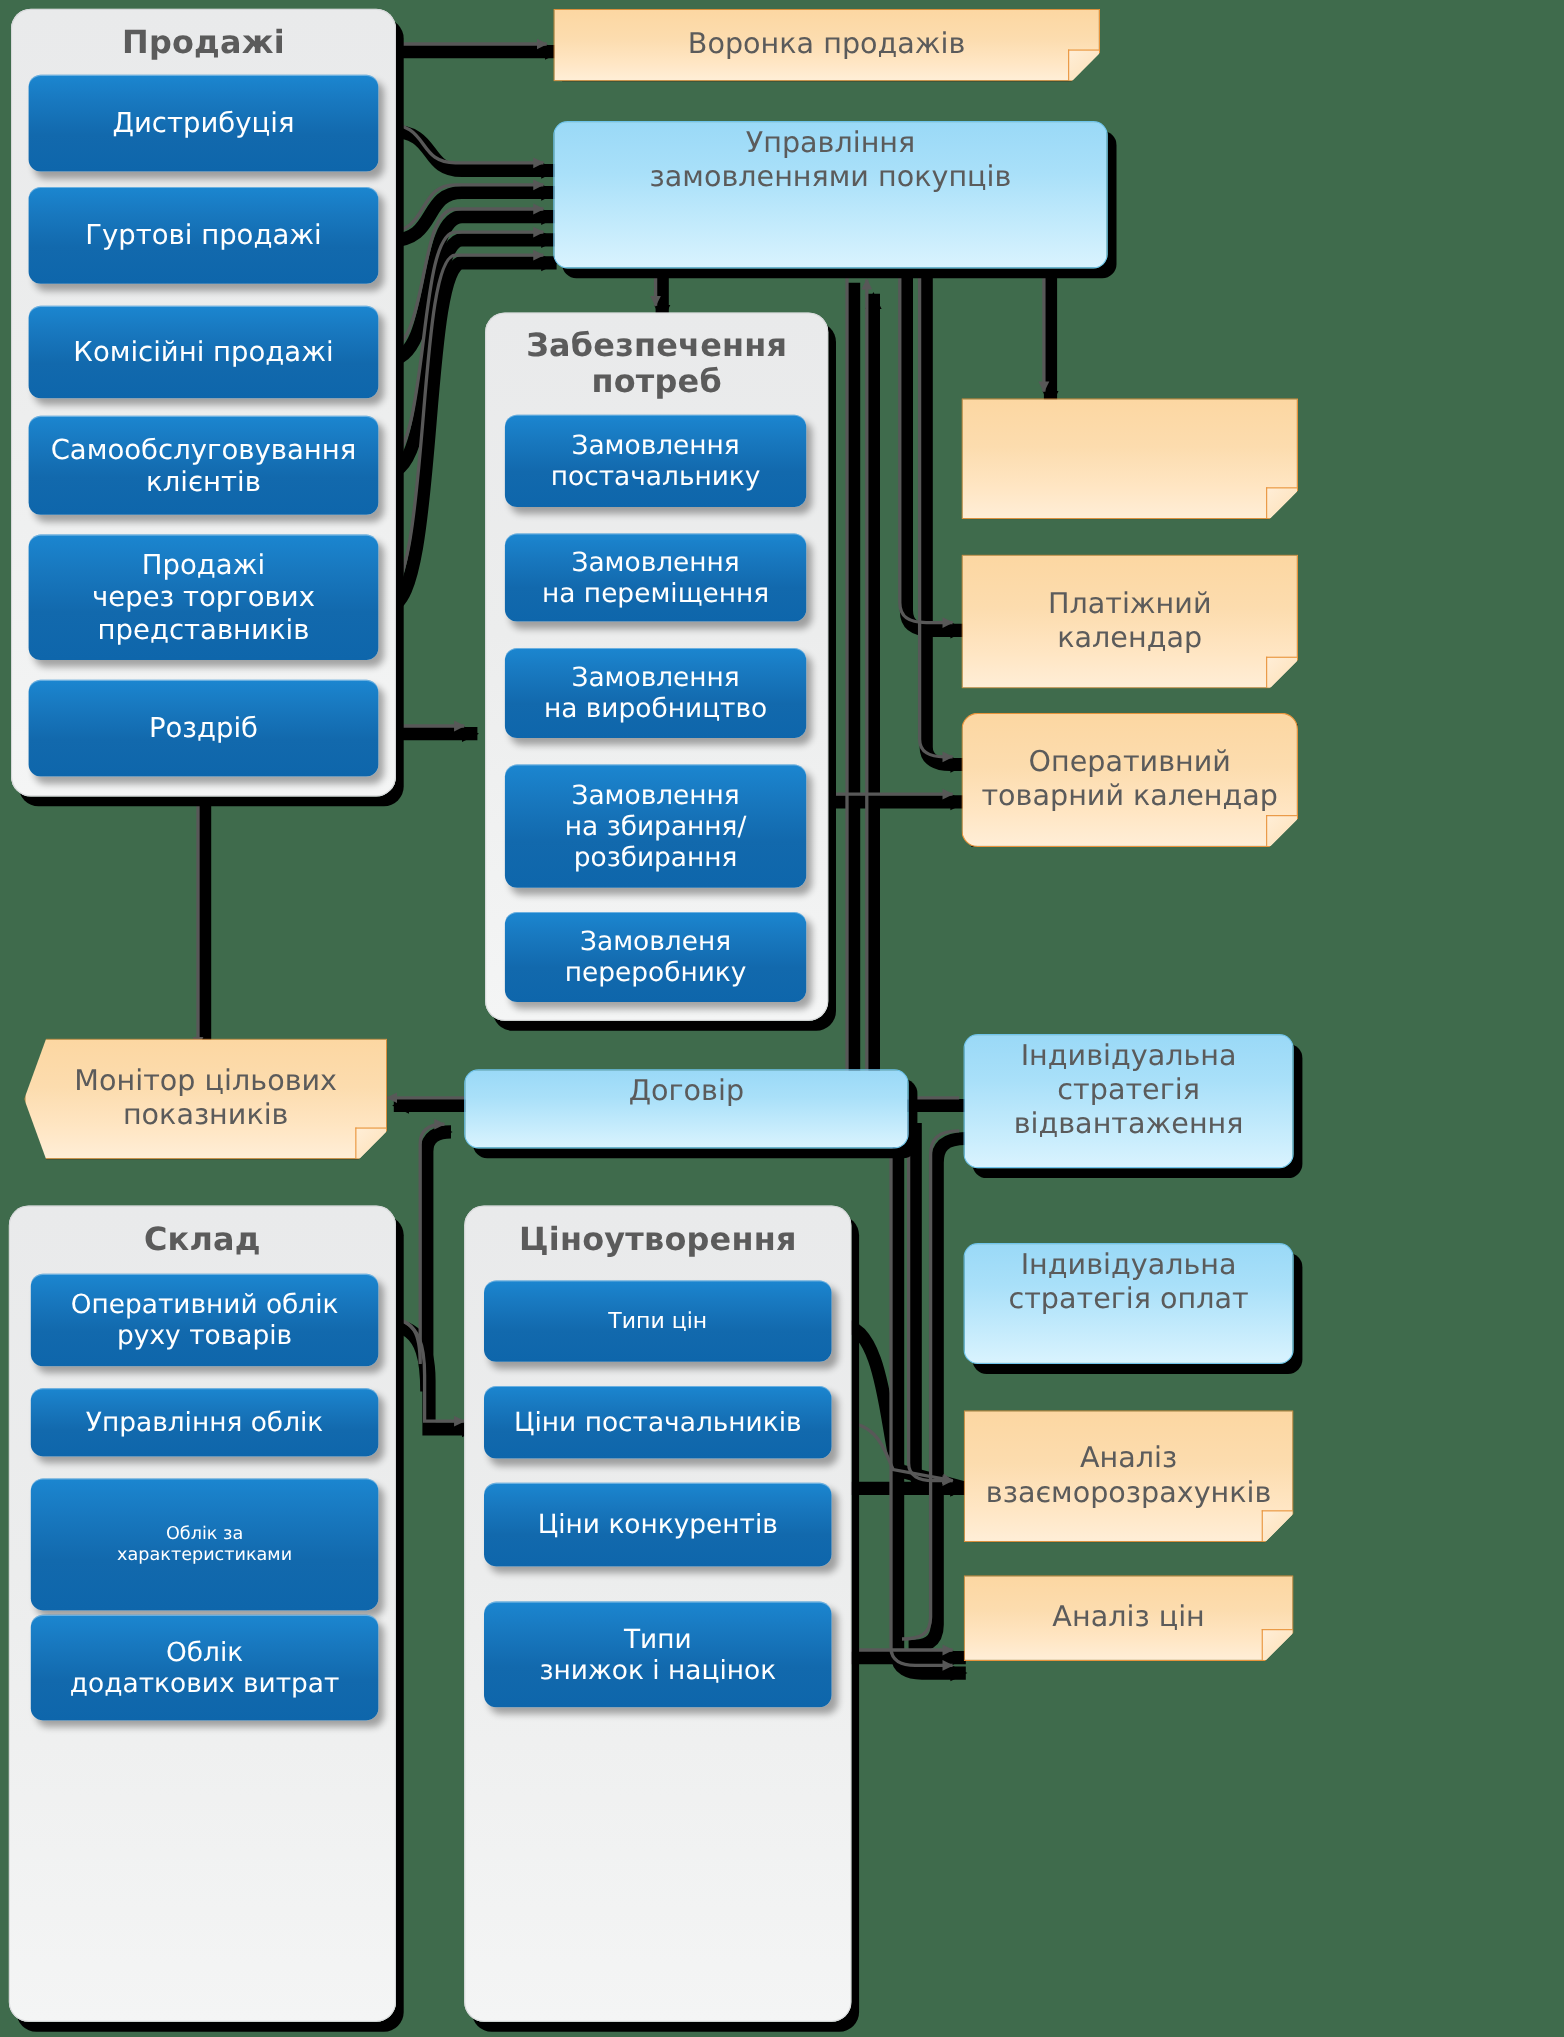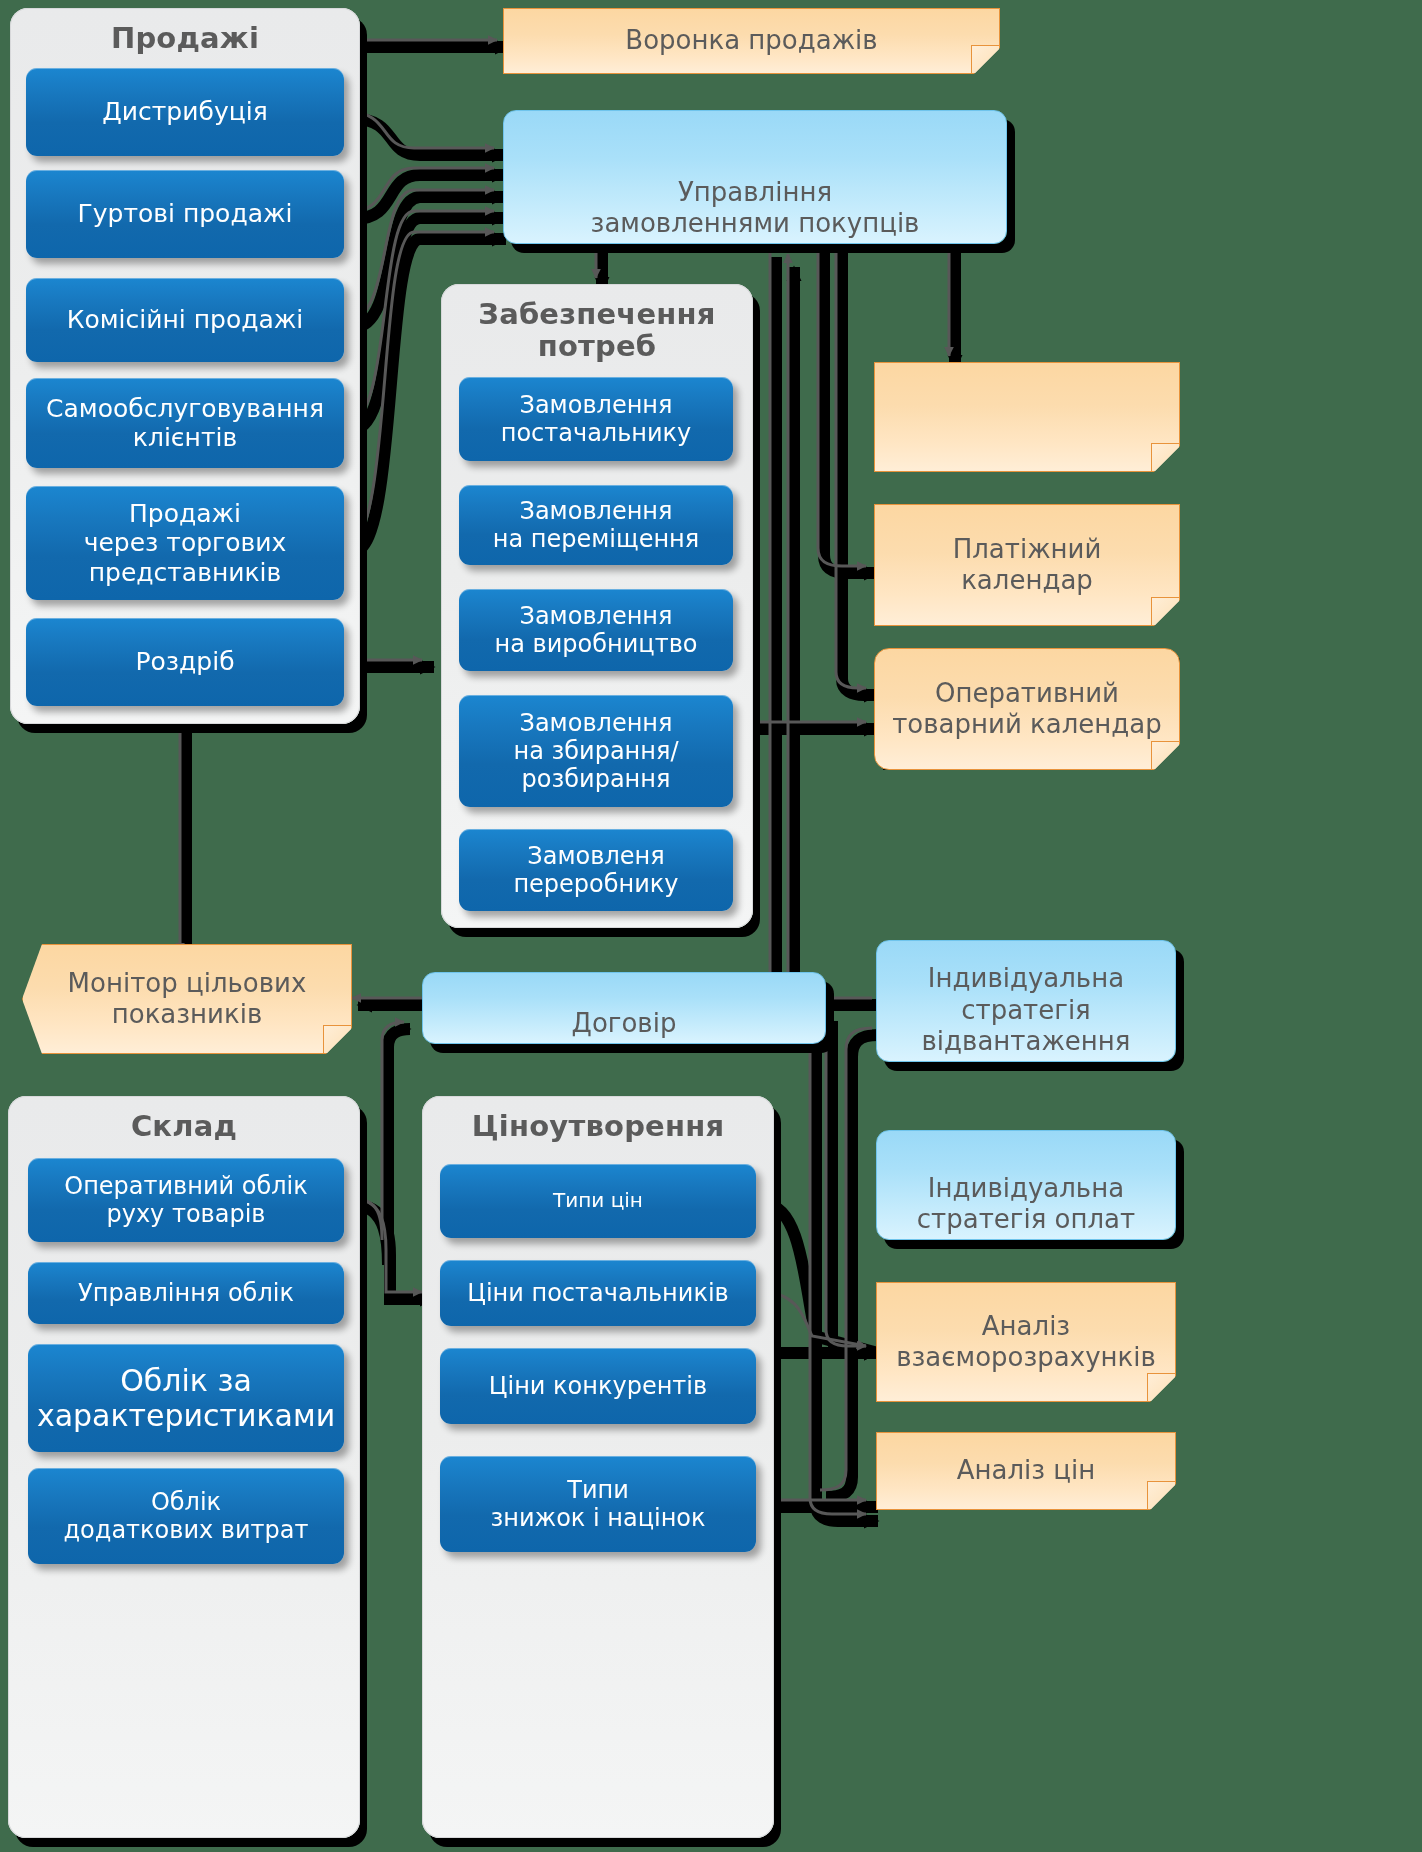--- a/index.html
+++ b/index.html
@@ -50,21 +50,21 @@
   
   .cnode{
     position:absolute;
     border-radius:13px;
     background:linear-gradient(180deg,#9ad9f7 0%,#a9e0f9 35%,#c4ebfc 72%,#d9f3fe 100%);
     border:1px solid #6fc4ec;
     box-shadow:8px 9px 0 0 #000;
     color:#5b5b5b;
     font-size:26px;
     line-height:1.2;
-    display:flex;align-items:flex-end;justify-content:center;
+    display:flex;align-items:flex-start;justify-content:center;
     text-align:center;
     z-index:5;
     box-sizing:border-box;
     padding:4px 0;
   }
 
   
   .nnode{
     position:absolute;
     background:linear-gradient(180deg,#fcd7a2 0%,#fcdcae 40%,#ffe6c4 75%,#ffeed7 100%);
@@ -273,21 +273,21 @@
   <div class="group" style="left:8px;top:1096px;width:352px;height:742px;">
     <div class="group-title">Склад</div>
   </div>
   <div class="bnode" style="left:28px;top:1158px;width:316px;height:84px;white-space:pre-line;font-size:24px;">
     <span>Оперативний облік
 руху товарів</span>
   </div>
   <div class="bnode" style="left:28px;top:1262px;width:316px;height:62px;font-size:24px;">
     <span>Управління облік</span>
   </div>
-  <div class="bnode" style="left:28px;top:1344px;width:316px;height:108px;white-space:pre-line;font-size:30px;">
+  <div class="bnode" style="left:28px;top:1344px;width:316px;height:120px;white-space:pre-line;font-size:16px;">
     <span>Облік за
 характеристиками</span>
   </div>
   <div class="bnode" style="left:28px;top:1468px;width:316px;height:96px;white-space:pre-line;font-size:24px;">
     <span>Облік
 додаткових витрат</span>
   </div>
 
   <div class="group" style="left:422px;top:1096px;width:352px;height:742px;">
     <div class="group-title">Ціноутворення</div>

